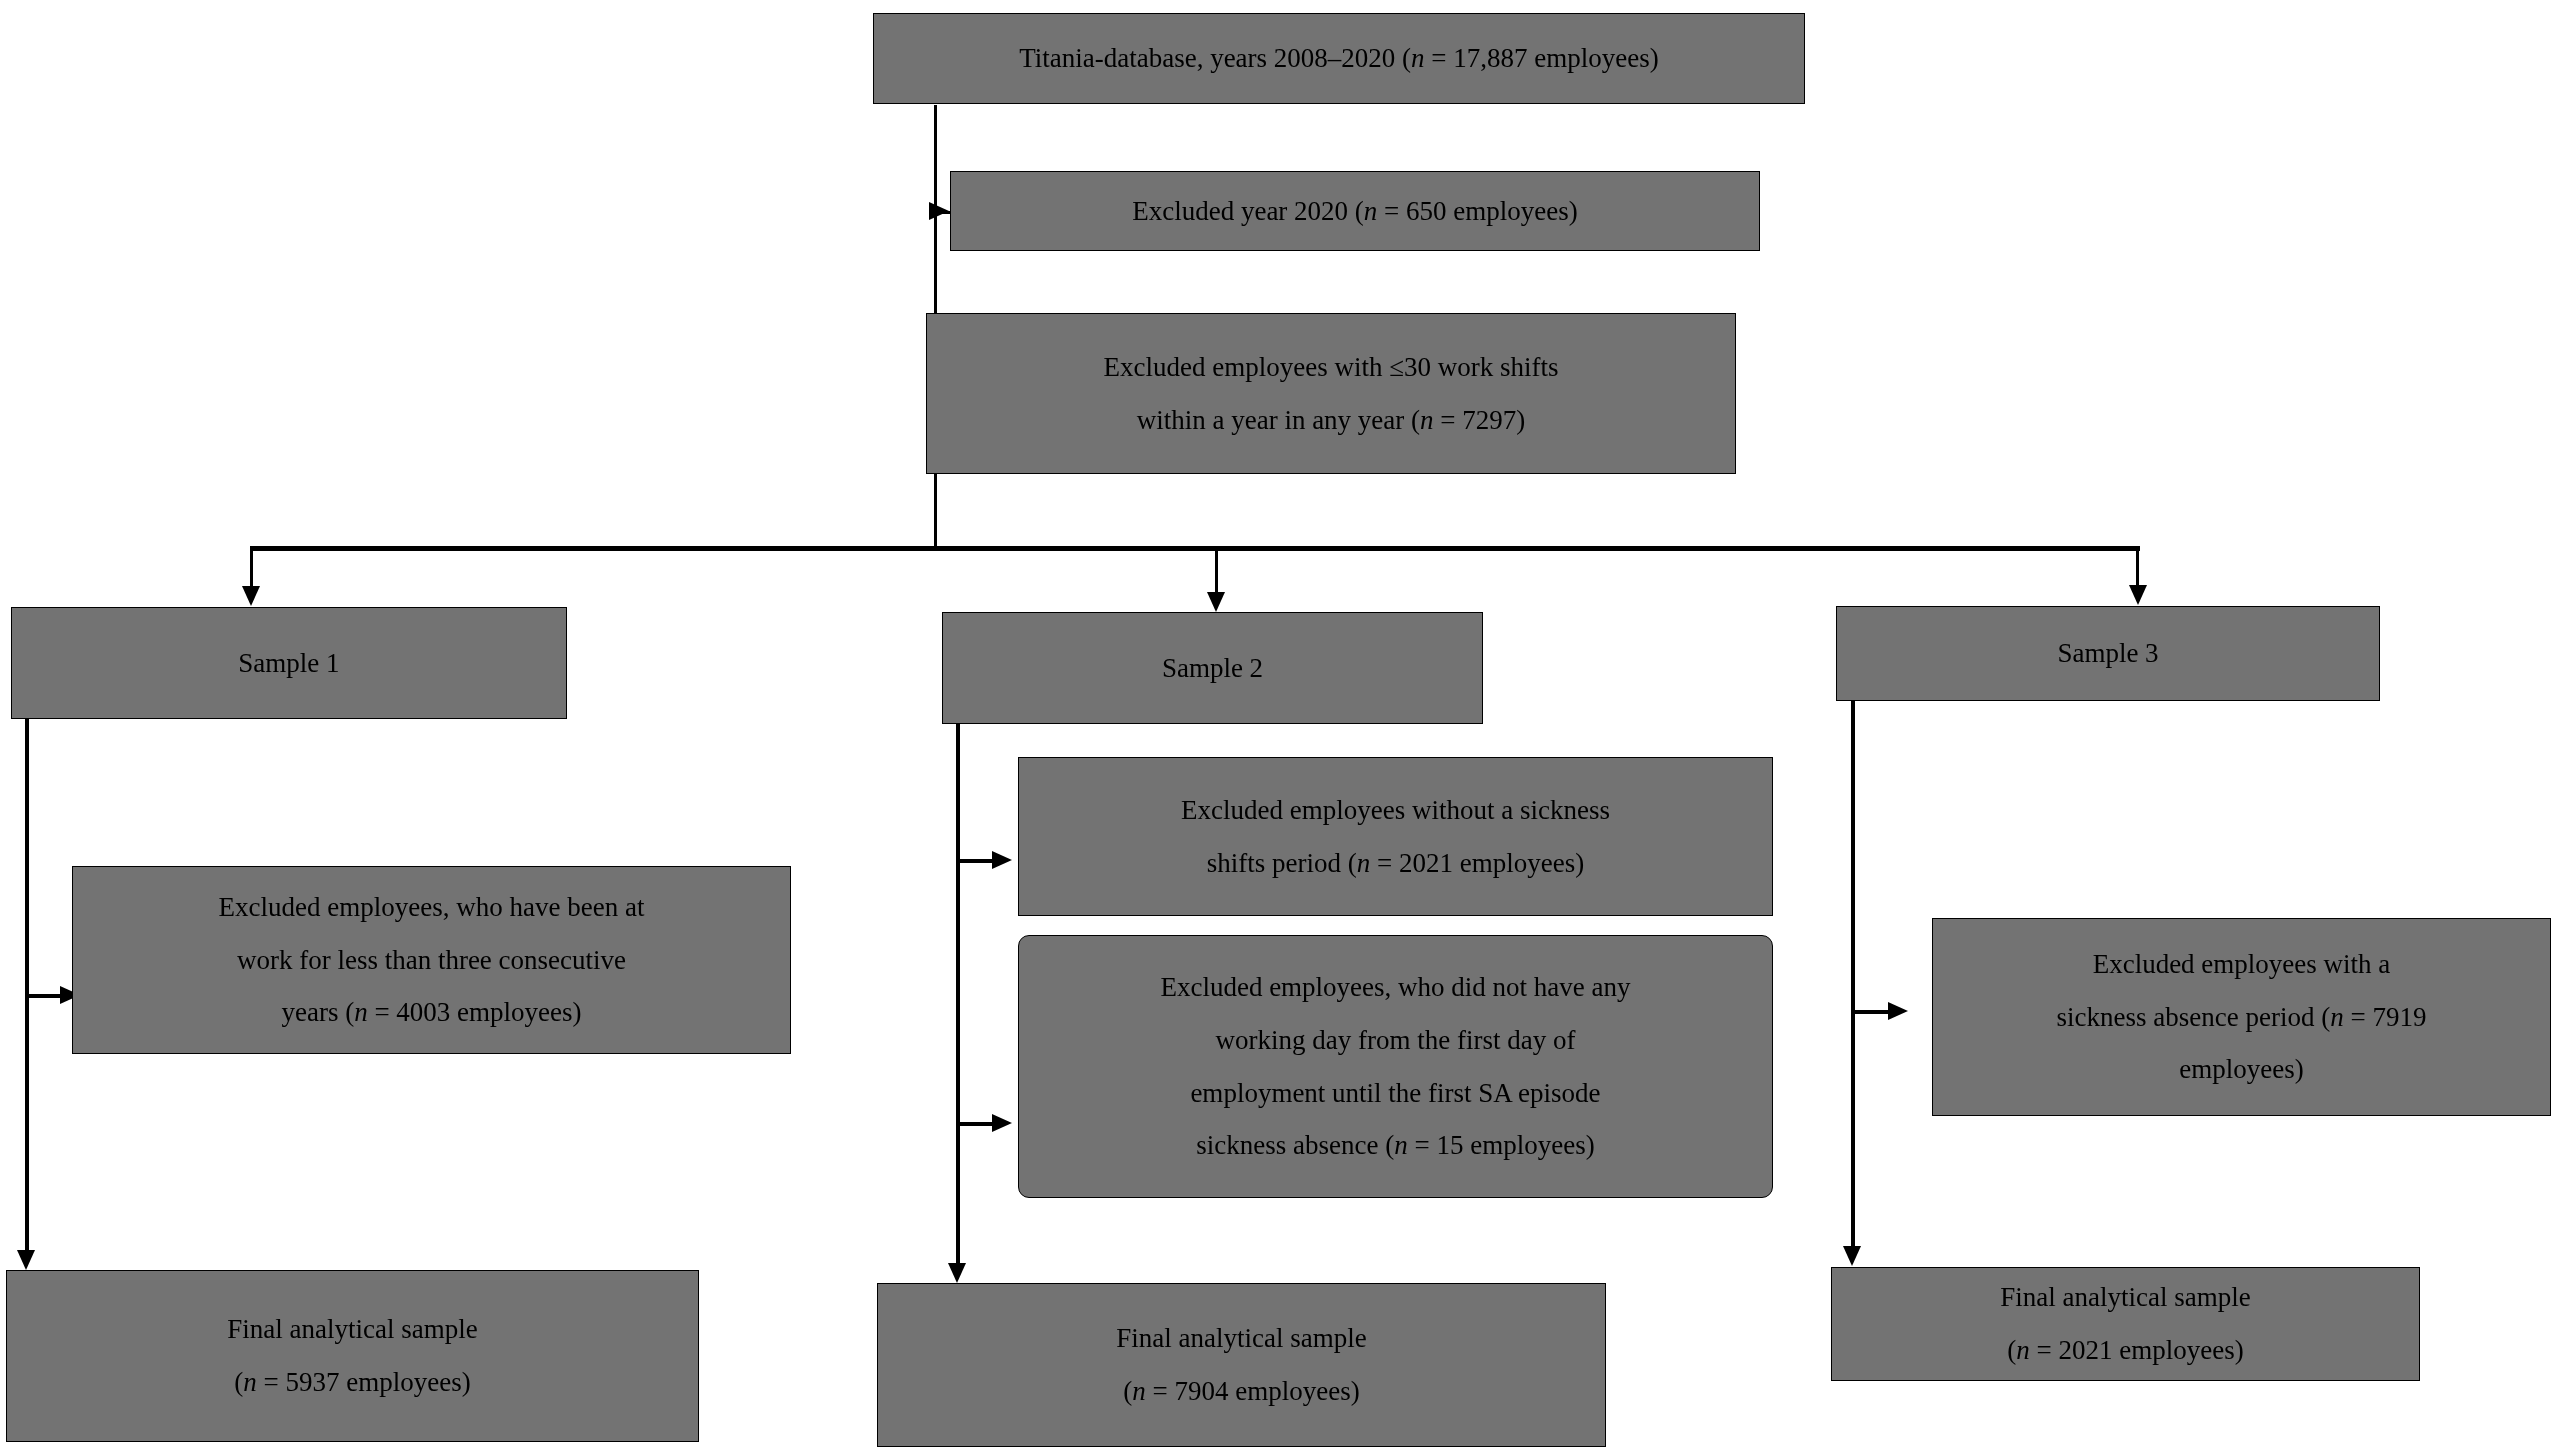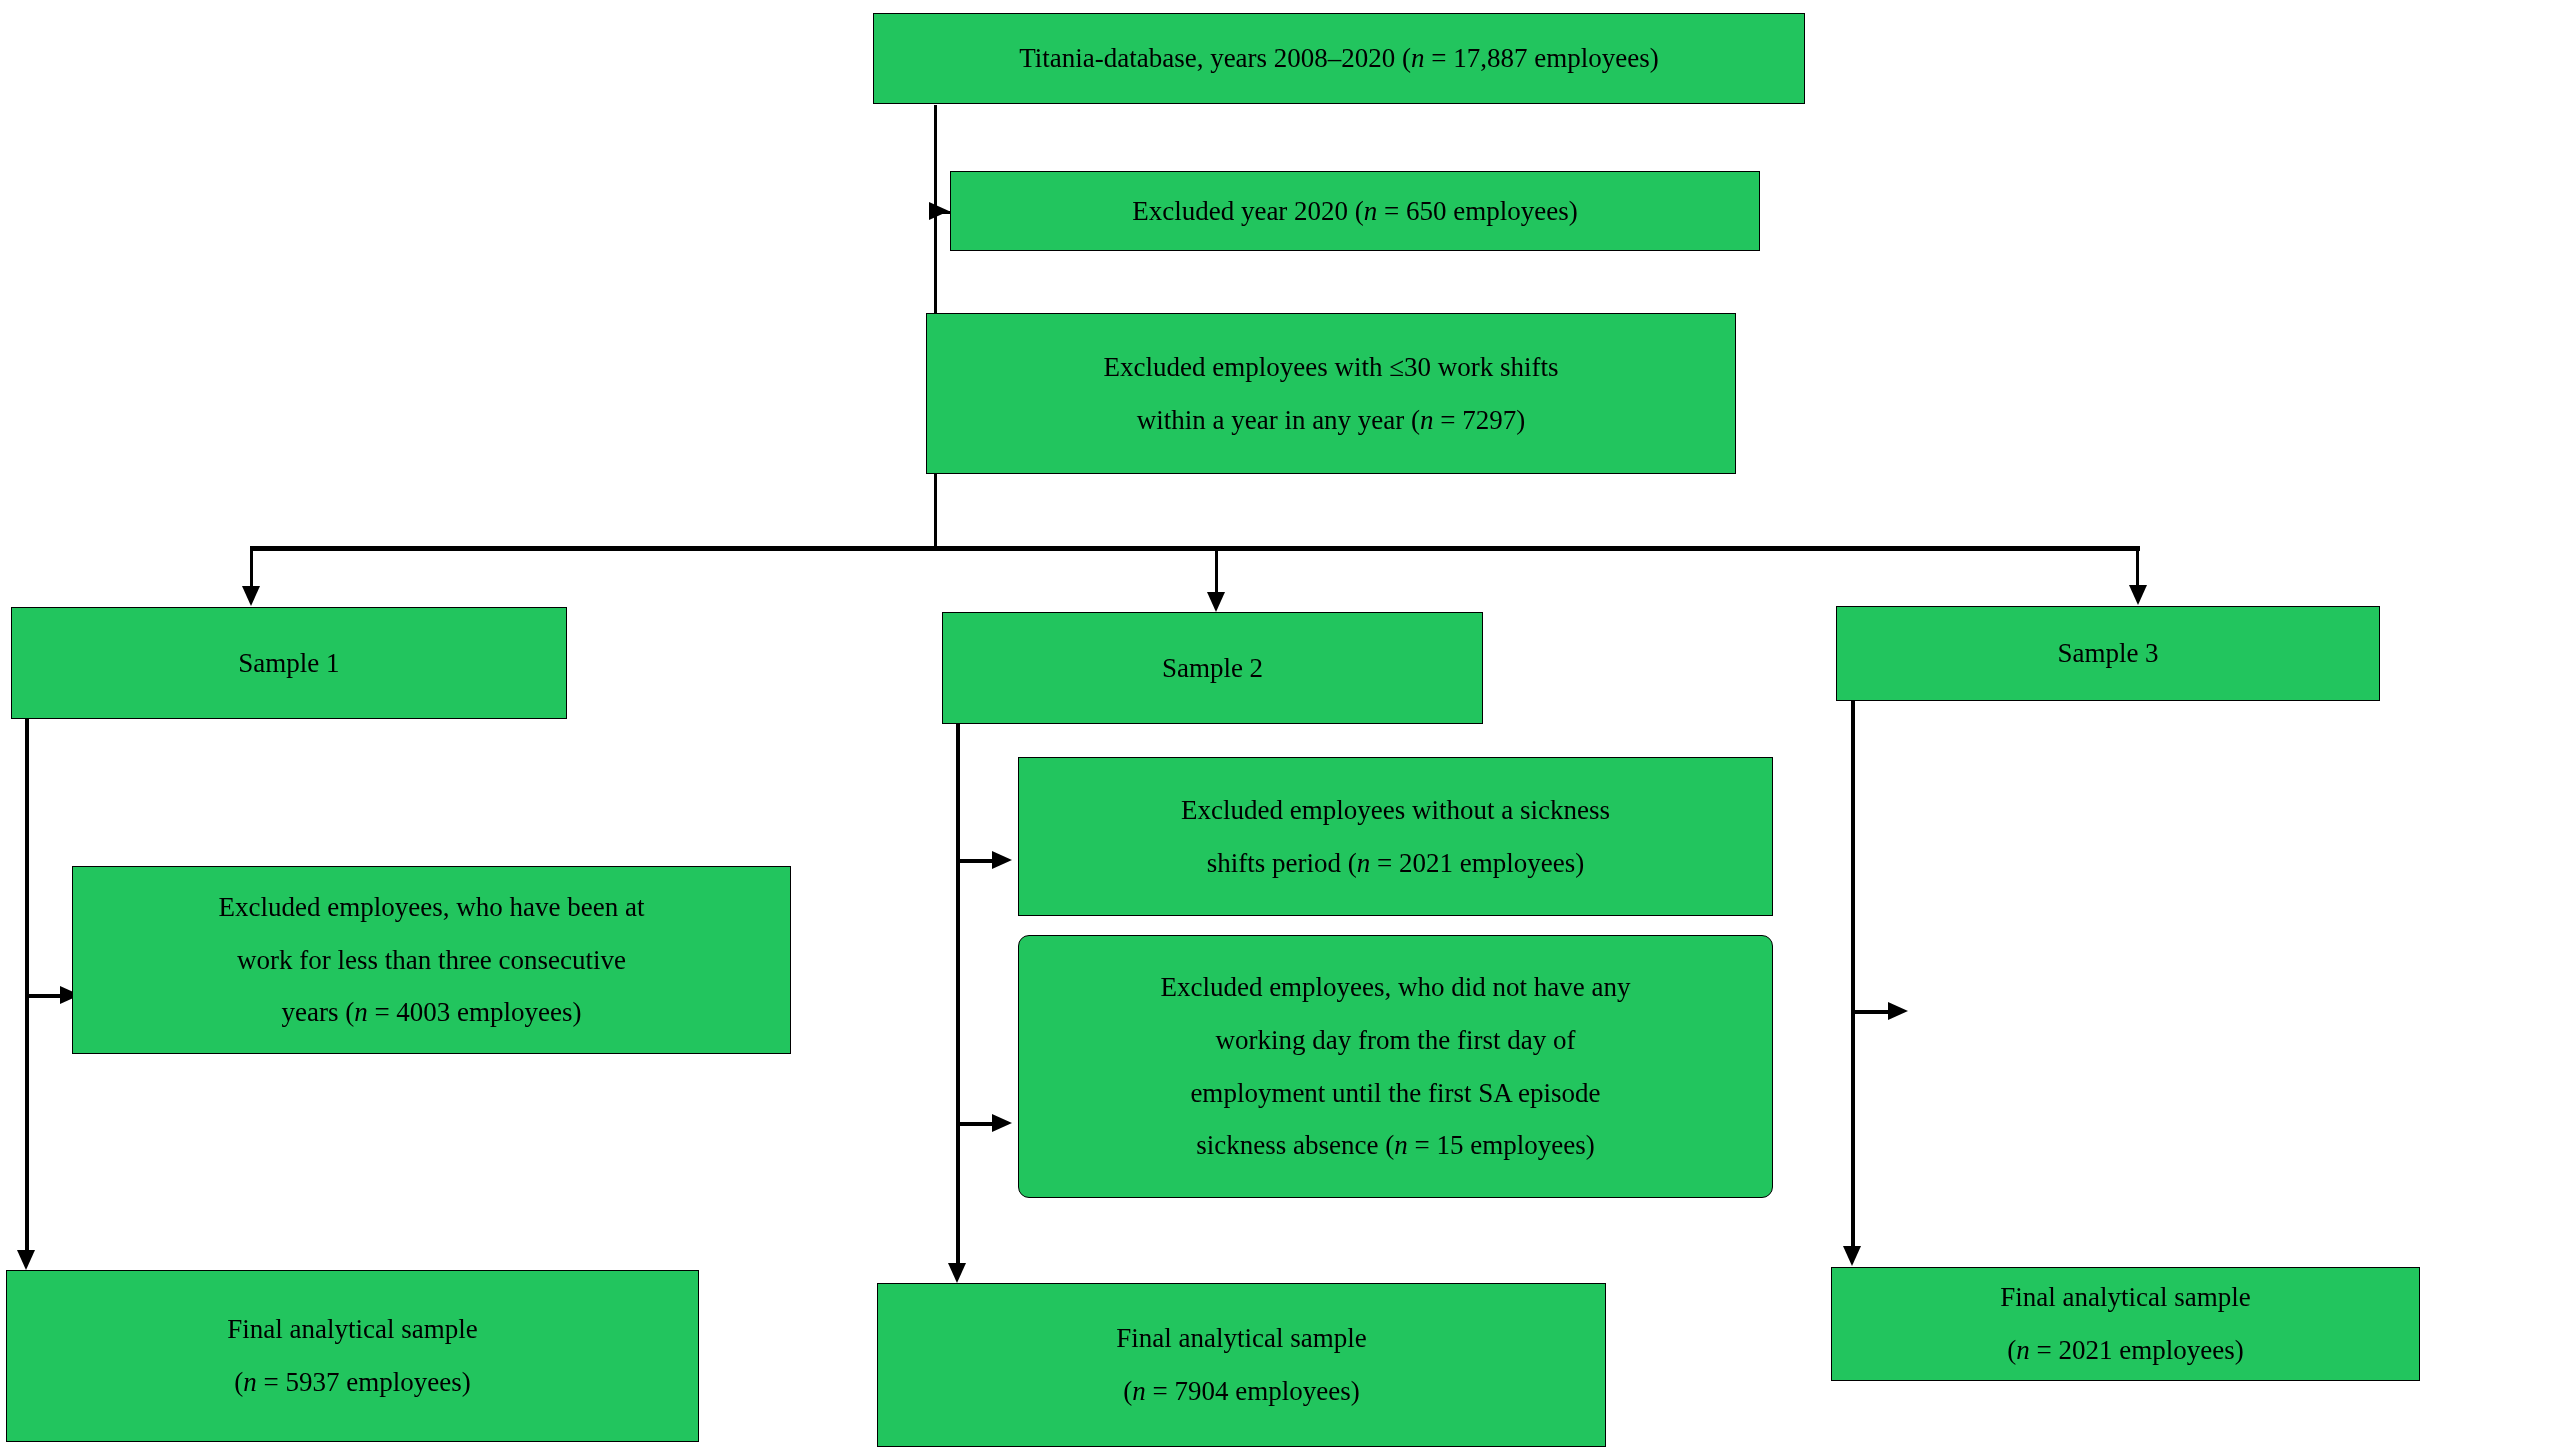--- a/index.html
+++ b/index.html
@@ -13,21 +13,21 @@
     height: 1447px;
     background: #ffffff;
     font-family: "Liberation Serif", "DejaVu Serif", serif;
     color: #000000;
     overflow: hidden;
   }
   .node {
     position: absolute;
     box-sizing: border-box;
     border: 1.8px solid #000000;
-    background: #22c55e;
+    background: #737373;
     display: flex;
     flex-direction: column;
     align-items: center;
     justify-content: center;
     text-align: center;
     line-height: 1.95;
     font-size: 27px;
     padding: 3.6px 10.8px;
   }
   .node .line {
@@ -144,20 +144,25 @@
   </div>
 
   <div class="node" style="left:1836px; top:606px; width:544px; height:95px;">
     <span class="line">Sample 3</span>
   </div>
   <div class="conn vline" style="left:1851px; top:701px; width:3.6px; height:550px;"></div>
   <div class="arrow-down" style="left:1843px; top:1246px;"></div>
 
   <div class="conn hline" style="left:1853px; top:1010px; width:37px; height:3.6px;"></div>
   <div class="arrow-right" style="left:1888px; top:1002px;"></div>
+  <div class="node" style="left:1932px; top:918px; width:619px; height:198px;">
+    <span class="line">Excluded employees with a</span>
+    <span class="line"><span>sickness absence period (</span><span class="ital">n</span><span> = 7919</span></span>
+    <span class="line">employees)</span>
+  </div>
 
   <div class="node" style="left:1831px; top:1267px; width:589px; height:114px;">
     <span class="line">Final analytical sample</span>
     <span class="line"><span>(</span><span class="ital">n</span><span> = 2021 employees)</span></span>
   </div>
 
 </div>
 
 
 </body></html>

